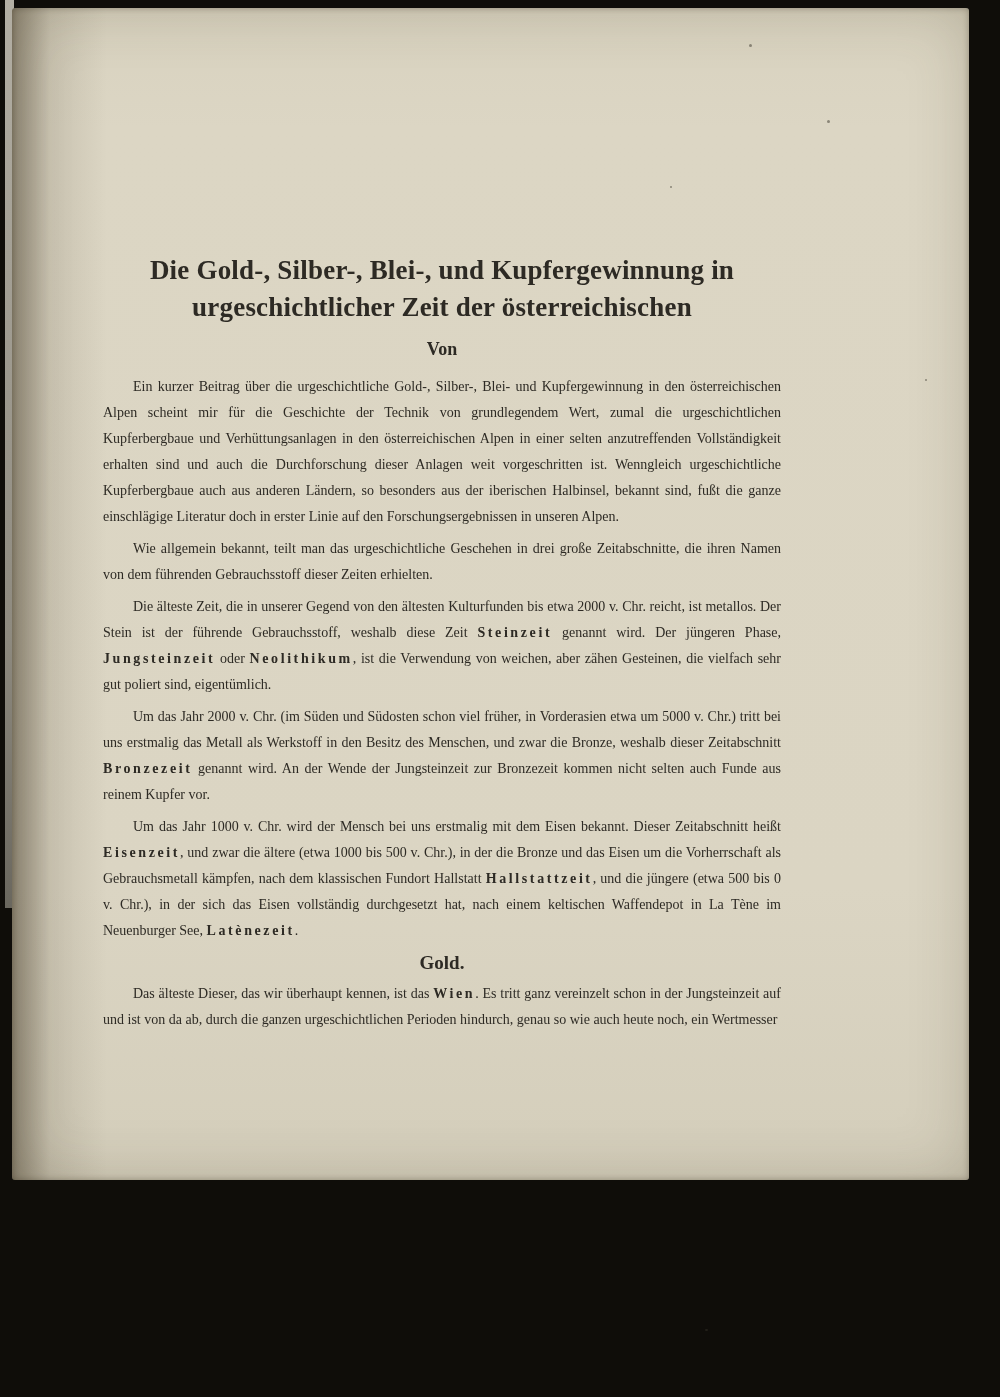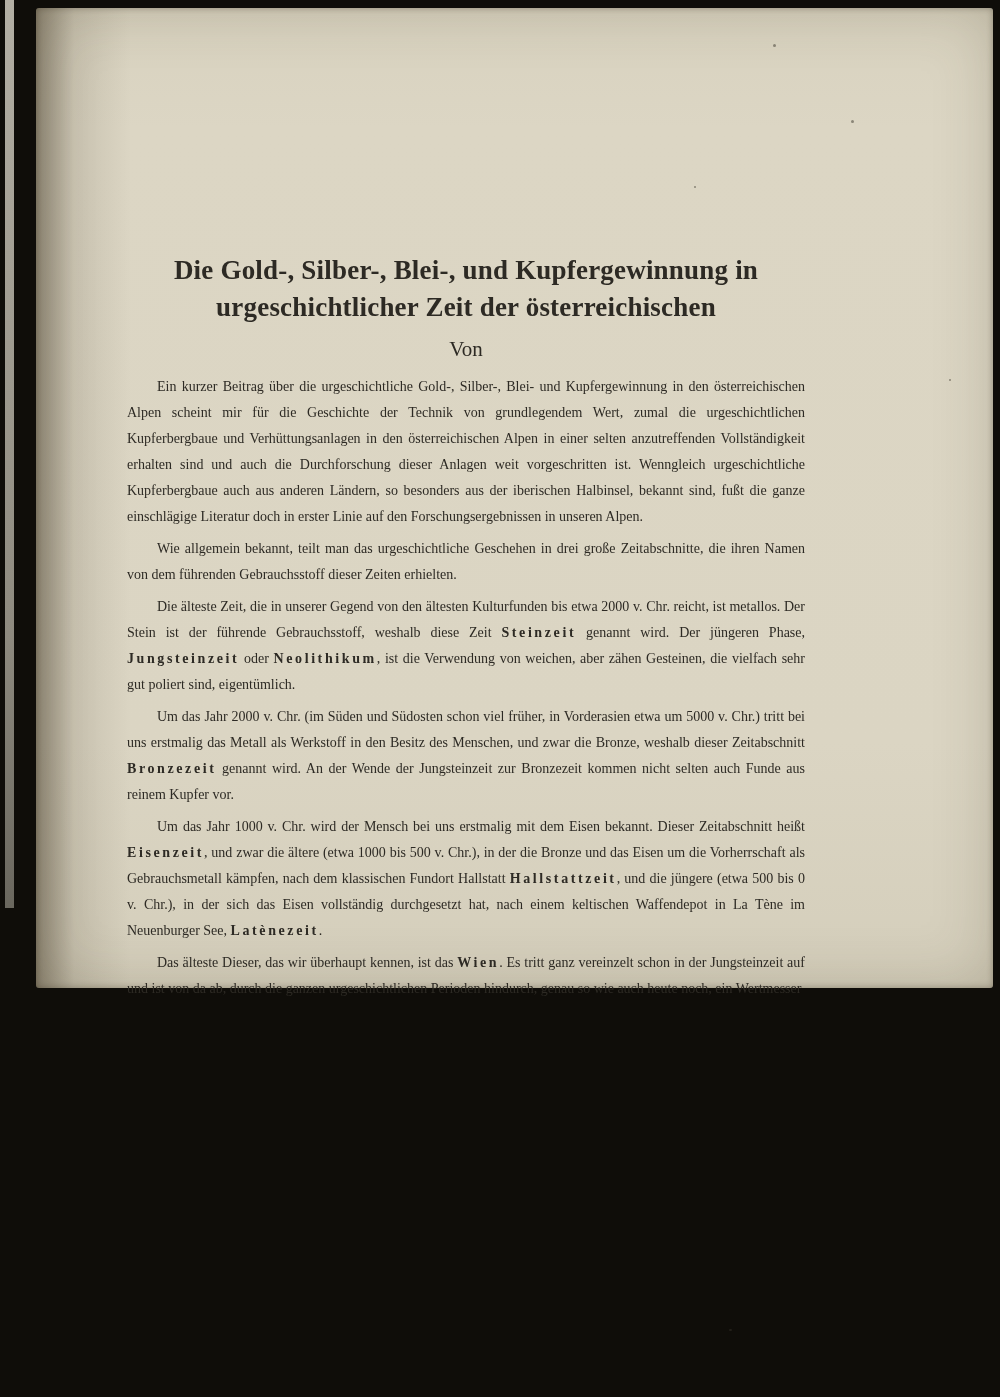--- a/index.html
+++ b/index.html
@@ -16,22 +16,22 @@
 
   #edge-strip {
     position: absolute;
     left: 5px; top: 0;
     width: 9px; height: 908px;
     background: linear-gradient(180deg, #b3afa4 0%, #8e8a7f 70%, #6a675e 100%);
   }
 
   #paper {
     position: absolute;
-    left: 36px; top: 8px;
-    width: 957px; height: 980px;
+    left: 12px; top: 8px;
+    width: 957px; height: 1172px;
     border-radius: 3px;
     background:
       linear-gradient(90deg, rgba(84,74,56,.55) 0px, rgba(84,74,56,.14) 38px, rgba(0,0,0,0) 95px),
       linear-gradient(180deg, #d8d2bf 0px, #dcd6c4 120px, #dbd5c3 75%, #d4cebb 100%);
     box-shadow: inset 0 0 60px rgba(70,58,35,.22), inset 0 0 6px rgba(40,32,18,.35);
   }
 
   #content {
     position: absolute;
     left: 85px; top: 0;
@@ -44,22 +44,23 @@
     text-align: center;
     font-weight: bold;
     font-size: 27px;
     line-height: 37px;
     letter-spacing: .2px;
   }
 
   .von {
     margin-top: 14px;
     text-align: center;
-    font-size: 21px;
+    font-size: 18px;
     line-height: 18px;
+    font-weight: bold;
   }
 
   .author {
     margin-top: 6px;
     text-align: center;
     font-size: 17.5px;
     line-height: 22px;
   }
   .author b { letter-spacing: .4px; }
 
@@ -106,20 +107,21 @@
 
       <div class="von">Von</div>
 
 
       <div id="body-text">
           <p class="para"><span>Ein kurzer Beitrag über die urgeschichtliche Gold-, Silber-, Blei- und Kupfergewinnung in den österreichischen Alpen scheint mir für die Geschichte der Technik von grundlegendem Wert, zumal die urgeschichtlichen Kupferbergbaue und Verhüttungsanlagen in den österreichischen Alpen in einer selten anzutreffenden Vollständigkeit erhalten sind und auch die Durchforschung dieser Anlagen weit vorgeschritten ist. Wenngleich urgeschichtliche Kupferbergbaue auch aus anderen Ländern, so besonders aus der iberischen Halbinsel, bekannt sind, fußt die ganze einschlägige Literatur doch in erster Linie auf den Forschungsergebnissen in unseren Alpen.</span></p>
           <p class="para"><span>Wie allgemein bekannt, teilt man das urgeschichtliche Geschehen in drei große Zeitabschnitte, die ihren Namen von dem führenden Gebrauchsstoff dieser Zeiten erhielten.</span></p>
           <p class="para"><span>Die älteste Zeit, die in unserer Gegend von den ältesten Kulturfunden bis etwa 2000 v. Chr. reicht, ist metallos. Der Stein ist der führende Gebrauchsstoff, weshalb diese Zeit </span><span class="spaced">Steinzeit</span><span> genannt wird. Der jüngeren Phase, </span><span class="spaced">Jungsteinzeit</span><span> oder </span><span class="spaced">Neolithikum</span><span>, ist die Verwendung von weichen, aber zähen Gesteinen, die vielfach sehr gut poliert sind, eigentümlich.</span></p>
           <p class="para"><span>Um das Jahr 2000 v. Chr. (im Süden und Südosten schon viel früher, in Vorderasien etwa um 5000 v. Chr.) tritt bei uns erstmalig das Metall als Werkstoff in den Besitz des Menschen, und zwar die Bronze, weshalb dieser Zeitabschnitt </span><span class="spaced">Bronzezeit</span><span> genannt wird. An der Wende der Jungsteinzeit zur Bronzezeit kommen nicht selten auch Funde aus reinem Kupfer vor.</span></p>
           <p class="para"><span>Um das Jahr 1000 v. Chr. wird der Mensch bei uns erstmalig mit dem Eisen bekannt. Dieser Zeitabschnitt heißt </span><span class="spaced">Eisenzeit</span><span>, und zwar die ältere (etwa 1000 bis 500 v. Chr.), in der die Bronze und das Eisen um die Vorherrschaft als Gebrauchsmetall kämpfen, nach dem klassischen Fundort Hallstatt </span><span class="spaced">Hallstattzeit</span><span>, und die jüngere (etwa 500 bis 0 v. Chr.), in der sich das Eisen vollständig durchgesetzt hat, nach einem keltischen Waffendepot in La Tène im Neuenburger See, </span><span class="spaced">Latènezeit</span><span>.</span></p>
+          <div class="section-heading">Gold.</div>
           <p class="para"><span>Das älteste Dieser, das wir überhaupt kennen, ist das </span><span class="spaced">Wien</span><span>. Es tritt ganz vereinzelt schon in der Jungsteinzeit auf und ist von da ab, durch die ganzen urgeschichtlichen Perioden hindurch, genau so wie auch heute noch, ein Wertmesser</span></p>
         </div>
 
     </div>
 
     <div class="speck" style="left:737px; top:36px; width:3px; height:3px;"></div>
     <div class="speck" style="left:815px; top:112px; width:3px; height:3px;"></div>
     <div class="speck" style="left:658px; top:178px; width:2px; height:2px;"></div>
     <div class="speck" style="left:913px; top:371px; width:2px; height:2px;"></div>
     <div class="speck" style="left:693px; top:1321px; width:3px; height:2px;"></div>

